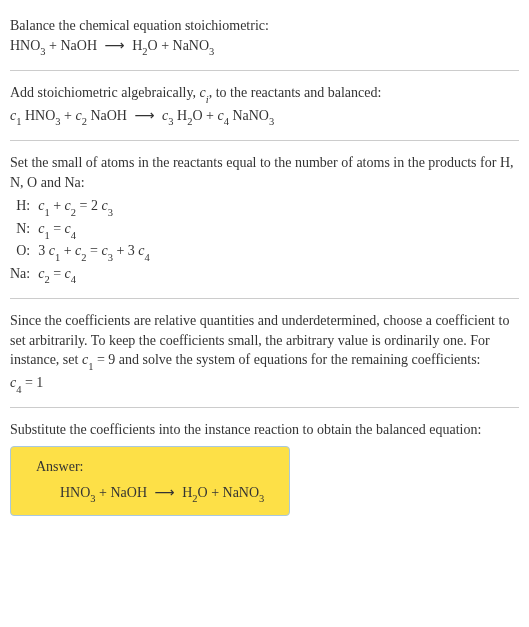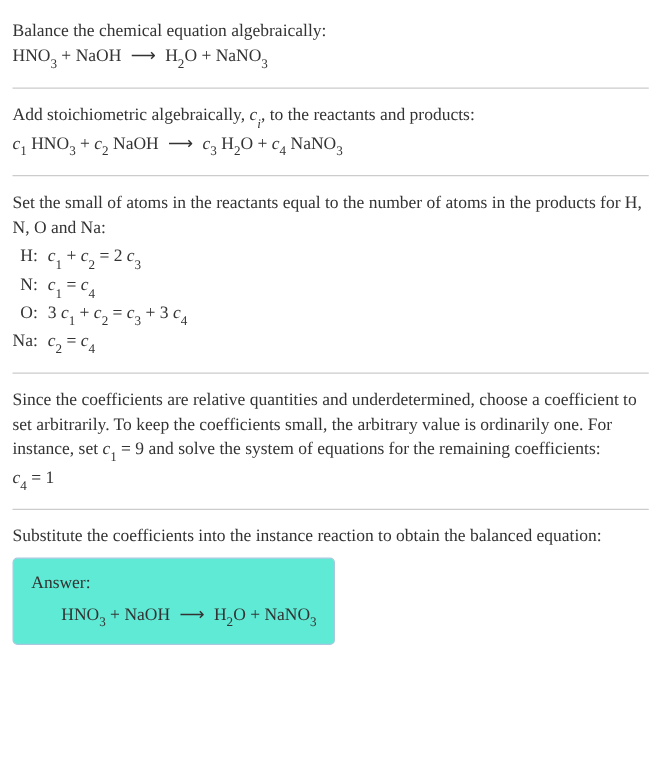--- a/index.html
+++ b/index.html
@@ -49,50 +49,50 @@
       text-align: right;
       padding-right: 8px;
       white-space: nowrap;
     }
     .eq-expr {
       display: table-cell;
       white-space: nowrap;
     }
     .answer-box {
       border: 1px solid #a8c8e0;
-      background: #5eead4;
+      background: #fde047;
       border-radius: 4px;
-      padding: 10px 14px;
+      padding: 10px 25px;
       display: inline-block;
       margin-top: 6px;
     }
     .answer-label {
       margin-bottom: 6px;
     }
     .answer-eq {
       padding-left: 24px;
     }
   </style>
 </head>
 <body>
 
 <div class="section">
-  <div>Balance the chemical equation algebraically:</div>
+  <div>Balance the chemical equation stoichiometric:</div>
   <div>
     <span>HNO</span><span class="sub">3</span><span> + </span><span>NaOH</span>
     <span class="arrow">⟶</span>
     <span>H</span><span class="sub">2</span><span>O</span><span> + </span><span>NaNO</span><span class="sub">3</span>
   </div>
 </div>
 
 <hr class="divider">
 
 <div class="section">
   <div>
-    <span>Add stoichiometric algebraically, </span><span class="italic">c</span><span class="sub italic">i</span><span>, to the reactants and products:</span>
+    <span>Add stoichiometric algebraically, </span><span class="italic">c</span><span class="sub italic">i</span><span>, to the reactants and balanced:</span>
   </div>
   <div>
     <span class="italic">c</span><span class="sub">1</span><span> HNO</span><span class="sub">3</span><span> + </span><span class="italic">c</span><span class="sub">2</span><span> NaOH</span>
     <span class="arrow">⟶</span>
     <span class="italic">c</span><span class="sub">3</span><span> H</span><span class="sub">2</span><span>O</span><span> + </span><span class="italic">c</span><span class="sub">4</span><span> NaNO</span><span class="sub">3</span>
   </div>
 </div>
 
 <hr class="divider">
 

